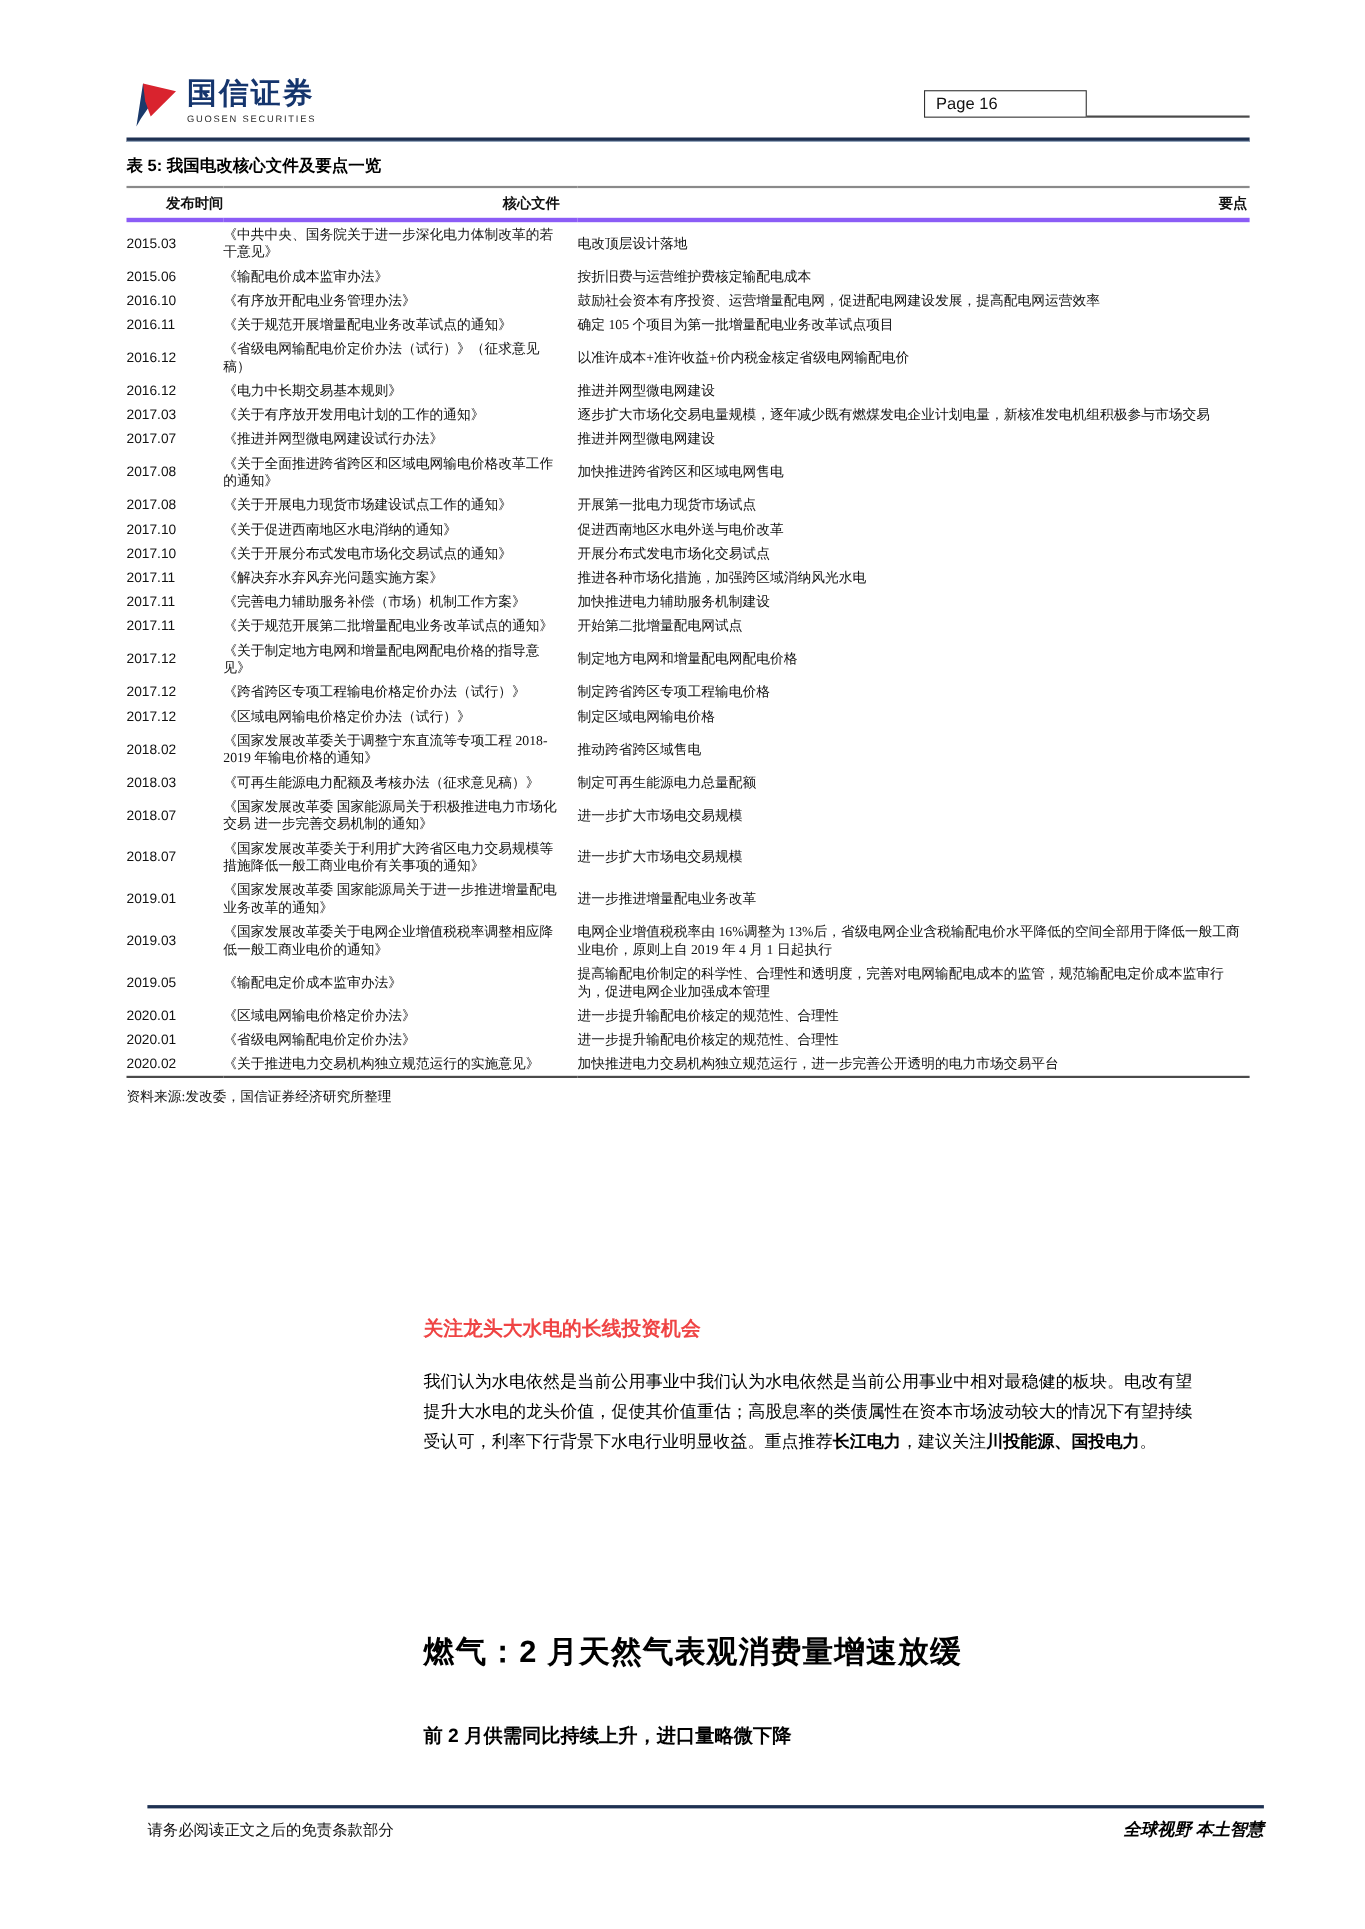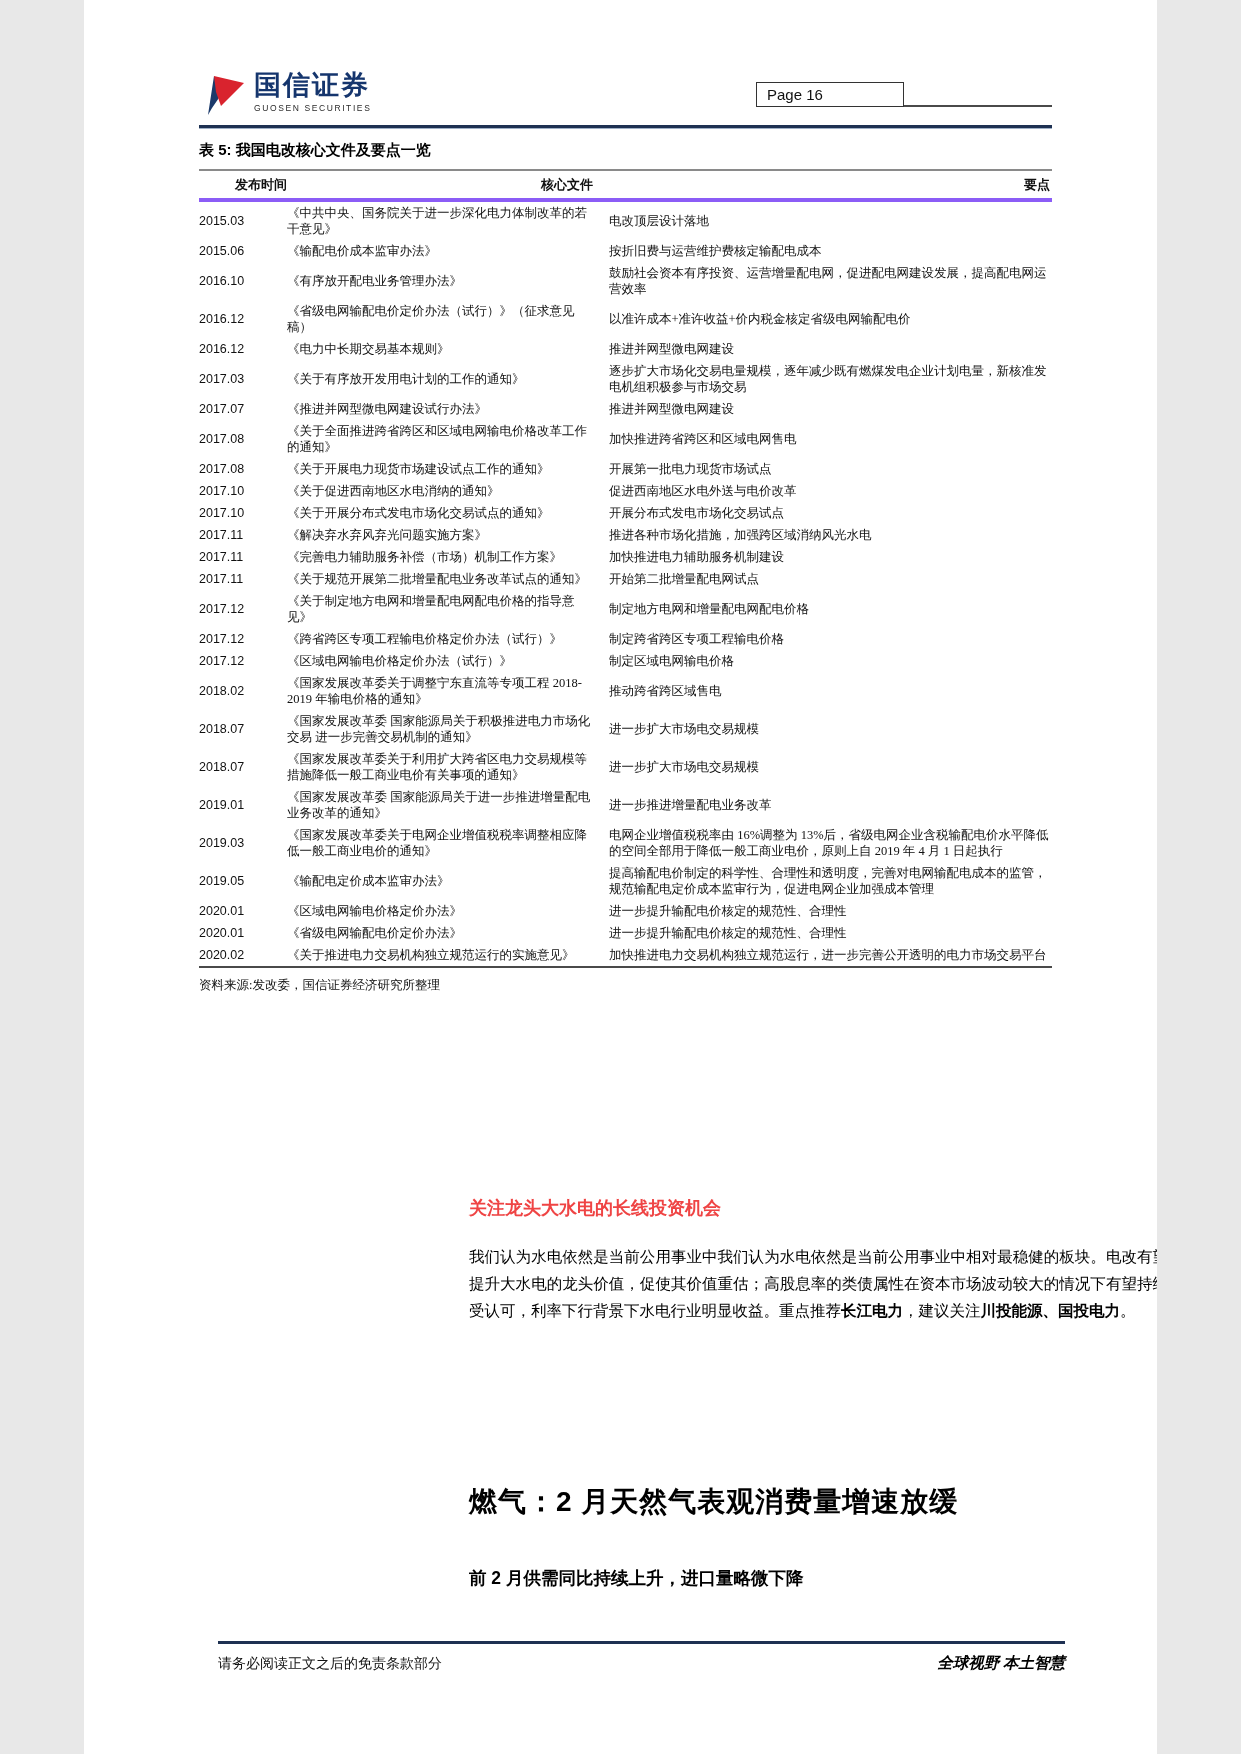--- a/index.html
+++ b/index.html
@@ -1,19 +1,19 @@
 <!DOCTYPE html>
 <html><head>
 <meta charset="utf-8">
 <style>
   * { box-sizing: border-box; }
   html,body { margin:0; padding:0; background:#e8e8e8; }
   .page {
     position: relative;
-    width: 1073px; height: 1754px;
+    width: 1241px; height: 1754px;
     margin: 0 auto;
     background: #ffffff;
     font-family: "Liberation Serif", "DejaVu Serif", serif;
     color: #111;
     overflow: hidden;
   }
   
   .header {
     position: absolute; top: 70px; left: 115px; right: 105px;
     display: flex; justify-content: space-between; align-items: flex-start;
@@ -129,20 +129,25 @@
             <td class="col-date">2015.06</td>
             <td class="col-doc">《输配电价成本监审办法》</td>
             <td class="col-point">按折旧费与运营维护费核定输配电成本</td>
           </tr>
           <tr>
             <td class="col-date">2016.10</td>
             <td class="col-doc">《有序放开配电业务管理办法》</td>
             <td class="col-point">鼓励社会资本有序投资、运营增量配电网，促进配电网建设发展，提高配电网运营效率</td>
           </tr>
           <tr>
+            <td class="col-date">2016.11</td>
+            <td class="col-doc">《关于规范开展增量配电业务改革试点的通知》</td>
+            <td class="col-point">确定 105 个项目为第一批增量配电业务改革试点项目</td>
+          </tr>
+          <tr>
             <td class="col-date">2016.12</td>
             <td class="col-doc">《省级电网输配电价定价办法（试行）》（征求意见稿）</td>
             <td class="col-point">以准许成本+准许收益+价内税金核定省级电网输配电价</td>
           </tr>
           <tr>
             <td class="col-date">2016.12</td>
             <td class="col-doc">《电力中长期交易基本规则》</td>
             <td class="col-point">推进并网型微电网建设</td>
           </tr>
           <tr>
@@ -202,20 +207,25 @@
           </tr>
           <tr>
             <td class="col-date">2017.12</td>
             <td class="col-doc">《区域电网输电价格定价办法（试行）》</td>
             <td class="col-point">制定区域电网输电价格</td>
           </tr>
           <tr>
             <td class="col-date">2018.02</td>
             <td class="col-doc">《国家发展改革委关于调整宁东直流等专项工程 2018-2019 年输电价格的通知》</td>
             <td class="col-point">推动跨省跨区域售电</td>
+          </tr>
+          <tr>
+            <td class="col-date">2018.03</td>
+            <td class="col-doc">《可再生能源电力配额及考核办法（征求意见稿）》</td>
+            <td class="col-point">制定可再生能源电力总量配额</td>
           </tr>
           <tr>
             <td class="col-date">2018.07</td>
             <td class="col-doc">《国家发展改革委 国家能源局关于积极推进电力市场化交易 进一步完善交易机制的通知》</td>
             <td class="col-point">进一步扩大市场电交易规模</td>
           </tr>
           <tr>
             <td class="col-date">2018.07</td>
             <td class="col-doc">《国家发展改革委关于利用扩大跨省区电力交易规模等措施降低一般工商业电价有关事项的通知》</td>
             <td class="col-point">进一步扩大市场电交易规模</td>

